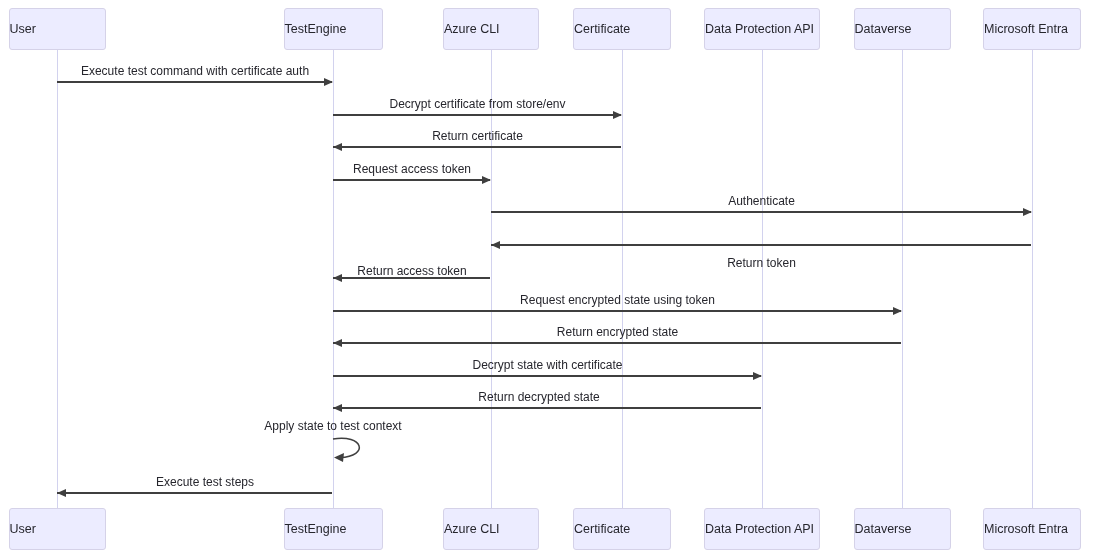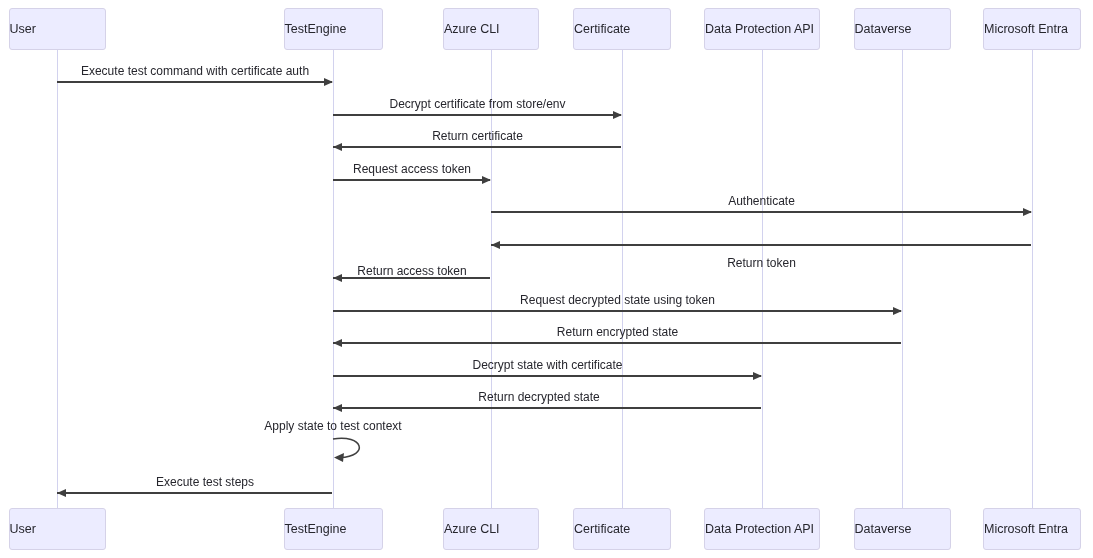--- a/index.html
+++ b/index.html
@@ -88,21 +88,21 @@
     <div class="arrow-r" style="top: 208px; left: 1023px;"></div>
     <div class="msg-label" style="left: 761.5px; top: 194px;">Authenticate</div>
     <div class="msg-line" style="left: 491px; top: 244px; width: 540px;"></div>
     <div class="arrow-l" style="top: 241px; left: 491px;"></div>
     <div class="msg-label" style="left: 761.5px; top: 227px; margin-top: 29px;">Return token</div>
     <div class="msg-line" style="left: 333px; top: 277px; width: 157px;"></div>
     <div class="arrow-l" style="top: 274px; left: 333px;"></div>
     <div class="msg-label" style="left: 412px; top: 264px; text-align: center;">Return access token</div>
     <div class="msg-line" style="left: 333px; top: 310px; width: 568px;"></div>
     <div class="arrow-r" style="top: 307px; left: 893px;"></div>
-    <div class="msg-label" style="left: 617.5px; top: 293px;">Request decrypted state using token</div>
+    <div class="msg-label" style="left: 617.5px; top: 293px;">Request encrypted state using token</div>
     <div class="msg-line" style="left: 333px; top: 342px; width: 568px;"></div>
     <div class="arrow-l" style="top: 339px; left: 333px;"></div>
     <div class="msg-label" style="left: 617.5px; top: 325px;">Return encrypted state</div>
     <div class="msg-line" style="left: 333px; top: 375px; width: 428px;"></div>
     <div class="arrow-r" style="top: 372px; left: 753px;"></div>
     <div class="msg-label" style="left: 547.5px; top: 358px;">Decrypt state with certificate</div>
     <div class="msg-line" style="left: 333px; top: 407px; width: 428px;"></div>
     <div class="arrow-l" style="top: 404px; left: 333px;"></div>
     <div class="msg-label" style="left: 539px; top: 390px;">Return decrypted state</div>
     <div class="msg-label" style="left: 333px; top: 419px;">Apply state to test context</div>

